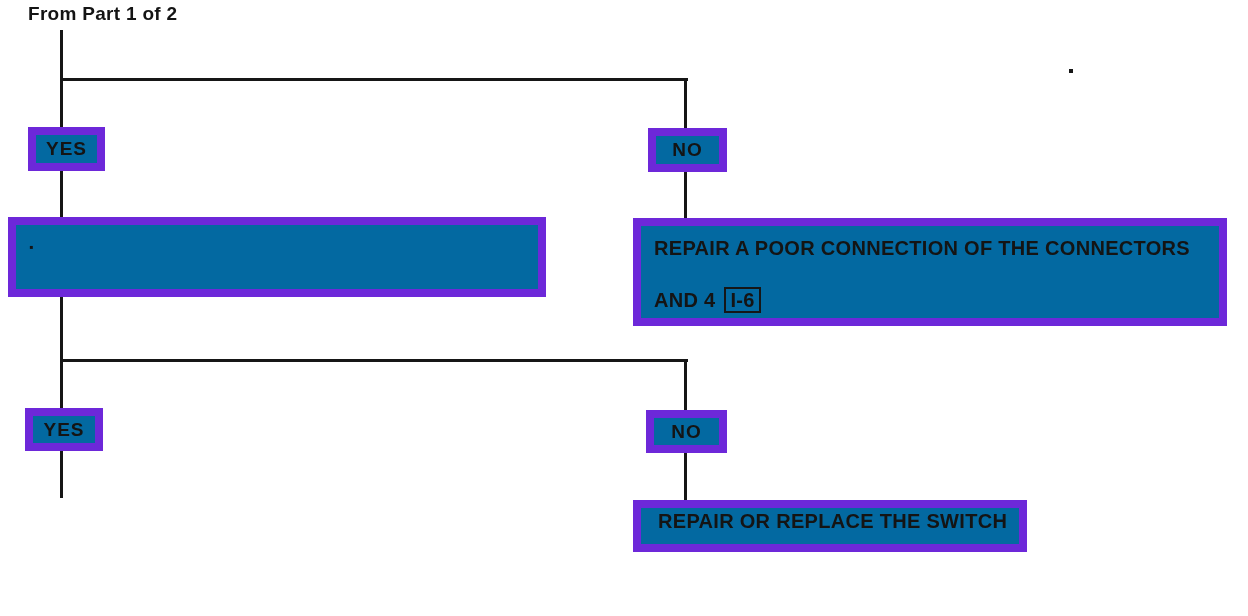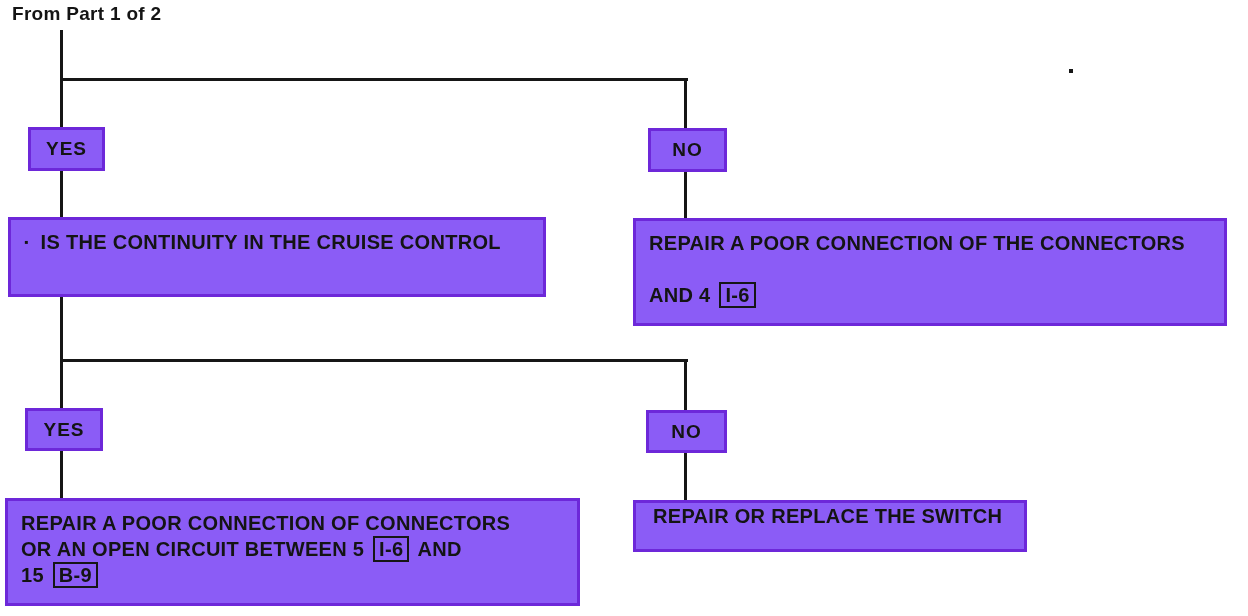--- a/index.html
+++ b/index.html
@@ -3,34 +3,34 @@
 <meta charset="utf-8">
 <style>
   html,body{margin:0;padding:0;background:#ffffff;}
   .stage{
     position:relative;width:1248px;height:616px;background:#ffffff;
     font-family:"Liberation Sans","DejaVu Sans",sans-serif;
     font-weight:700;color:#141414;overflow:hidden;
   }
   .line{position:absolute;background:#161616;}
   .node{
-    position:absolute;border:3px solid #6d28d9;box-sizing:border-box;
-    background:#8b5cf6;
+    position:absolute;border:8px solid #6d28d9;box-sizing:border-box;
+    background:#0369a1;
   }
   .yn{
     display:flex;align-items:center;justify-content:center;
     font-size:19px;letter-spacing:1px;
   }
   .txtbox{
     font-size:20px;line-height:26px;letter-spacing:0.3px;
     padding:9px 10px 0 13px;
   }
   .txtbox.center-v{display:flex;align-items:flex-start;padding:0 10px 0 17px;}
   .src-label{
-    position:absolute;left:12px;top:3px;font-size:19px;letter-spacing:0.3px;text-align:center;
+    position:absolute;left:28px;top:3px;font-size:19px;letter-spacing:0.3px;text-align:center;
   }
   .q-row{display:flex;align-items:flex-start;}
   .bullet{
     font-size:12px;line-height:26px;margin:0 12px 0 0;flex:0 0 auto;
   }
   .cref{
     display:inline-block;border:2px solid #161616;padding:0 4px;
     line-height:22px;margin:0 3px;vertical-align:baseline;
   }
   .dot{position:absolute;width:4px;height:4px;background:#161616;}
@@ -58,47 +58,39 @@
     <span>YES</span>
   </div>
   <div class="node yn" style="left:648px;top:128px;width:79px;height:44px;">
     <span>NO</span>
   </div>
 
   <div class="node txtbox" style="left:8px;top:217px;width:538px;height:80px;">
     <div class="q-row">
       <span class="bullet">▪</span>
       <span>
-        <span>IS THE CONTINUITY IN THE CRUISE CONTROL</span><br>
+        <br>
       </span>
     </div>
   </div>
 
   <div class="node txtbox" style="left:633px;top:218px;width:594px;height:108px;">
     <span>REPAIR A POOR CONNECTION OF THE CONNECTORS</span><br>
     <br>
     <span>AND 4</span>
     <span class="cref">I-6</span>
   </div>
 
   <div class="node yn" style="left:25px;top:408px;width:78px;height:43px;">
     <span>YES</span>
   </div>
   <div class="node yn" style="left:646px;top:410px;width:81px;height:43px;">
     <span>NO</span>
   </div>
 
-  <div class="node txtbox" style="left:5px;top:498px;width:575px;height:108px;">
-    <span>REPAIR A POOR CONNECTION OF CONNECTORS</span><br>
-    <span>OR AN OPEN CIRCUIT BETWEEN 5</span>
-    <span class="cref">I-6</span>
-    <span>AND</span><br>
-    <span>15</span>
-    <span class="cref">B-9</span>
-  </div>
 
   <div class="node txtbox center-v" style="left:633px;top:500px;width:394px;height:52px;">
     <span>REPAIR OR REPLACE THE SWITCH</span>
   </div>
 
   <div class="dot" style="left:1069px;top:69px;"></div>
 
 </div>
 
 </body></html>

